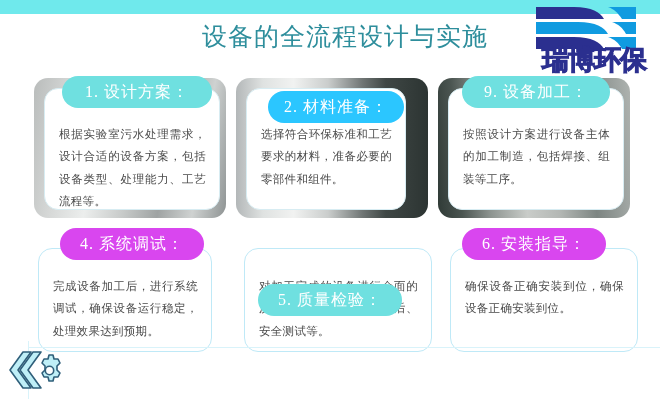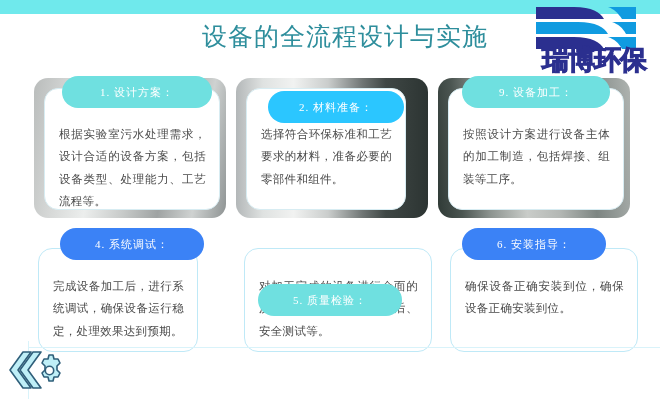--- a/index.html
+++ b/index.html
@@ -100,21 +100,21 @@
     background: #ffffff;
     border-radius: 14px;
     box-sizing: border-box;
   }
   .card.top    { top: 88px; height: 122px; border: 1px solid #d7ecf2; }
   .card.bottom { top: 248px; height: 104px; border: 1px solid #bfe9f7; }
 
   .card.c1 { left: 44px;  width: 176px; }
   .card.c2 { left: 246px; width: 160px; }
   .card.c3 { left: 448px; width: 176px; }
-  .card.c4 { left: 38px;  width: 160px; }
+  .card.c4 { left: 38px;  width: 174px; }
   .card.c5 { left: 244px; width: 188px; }
   .card.c6 { left: 450px; width: 188px; }
 
   .card-body {
     position: absolute;
     left: 14px;
     right: 13px;
     top: 34px;
     font-size: 11.5px;
     line-height: 1.95;
@@ -126,28 +126,28 @@
   .card.bottom .card-body { top: 26px; }
 
   
   .pill {
     position: absolute;
     height: 32px;
     line-height: 32px;
     border-radius: 16px;
     text-align: center;
     color: #ffffff;
-    font-size: 11px;
+    font-size: 16px;
     letter-spacing: 1px;
     font-family: "Liberation Serif", "DejaVu Serif", serif;
     white-space: nowrap;
   }
   .pill.teal { background: #6FE0E0; }
   .pill.cyan { background: #2BC6FF; margin-top: 15px; }
-  .pill.cyan2 { background: #3b82f6; }
+  .pill.cyan2 { background: #d946ef; }
 
   #pill-1 { left: 62px;  top: 76px;  width: 150px; }
   #pill-2 { left: 268px; top: 76px;  width: 136px; }
   #pill-3 { left: 462px; top: 76px;  width: 148px; }
   #pill-4 { left: 60px;  top: 228px; width: 144px; }
   #pill-5 { left: 258px; top: 240px; width: 144px; margin-top: 44px; }
   #pill-6 { left: 462px; top: 228px; width: 144px; }
 
   
   .guide {

